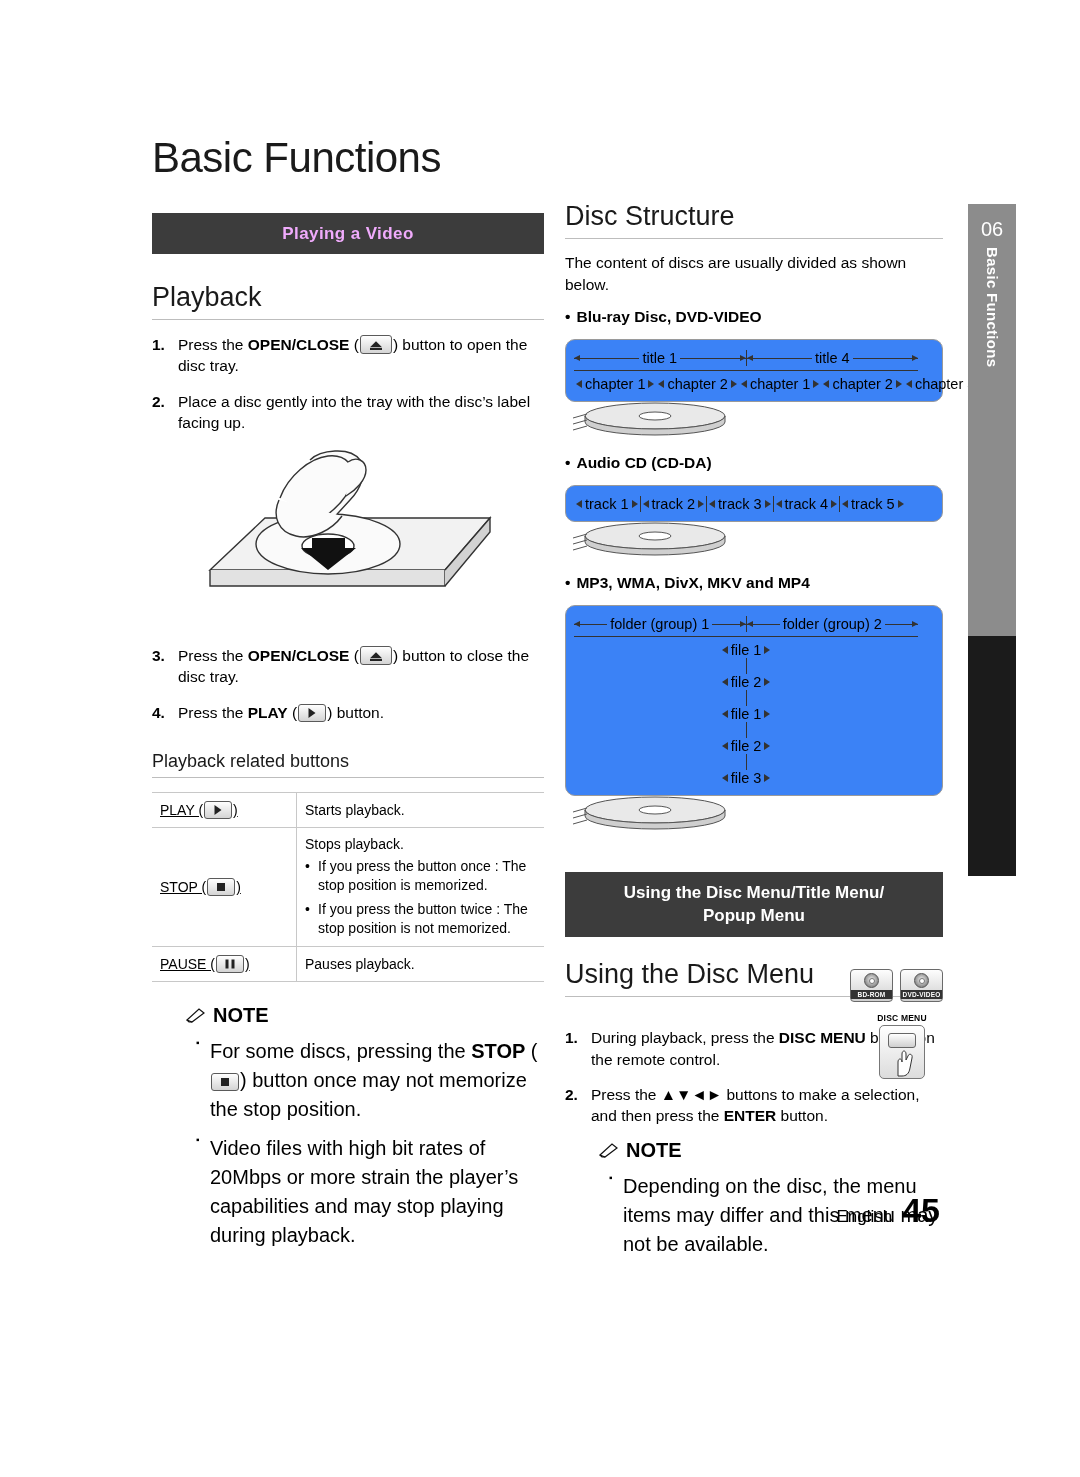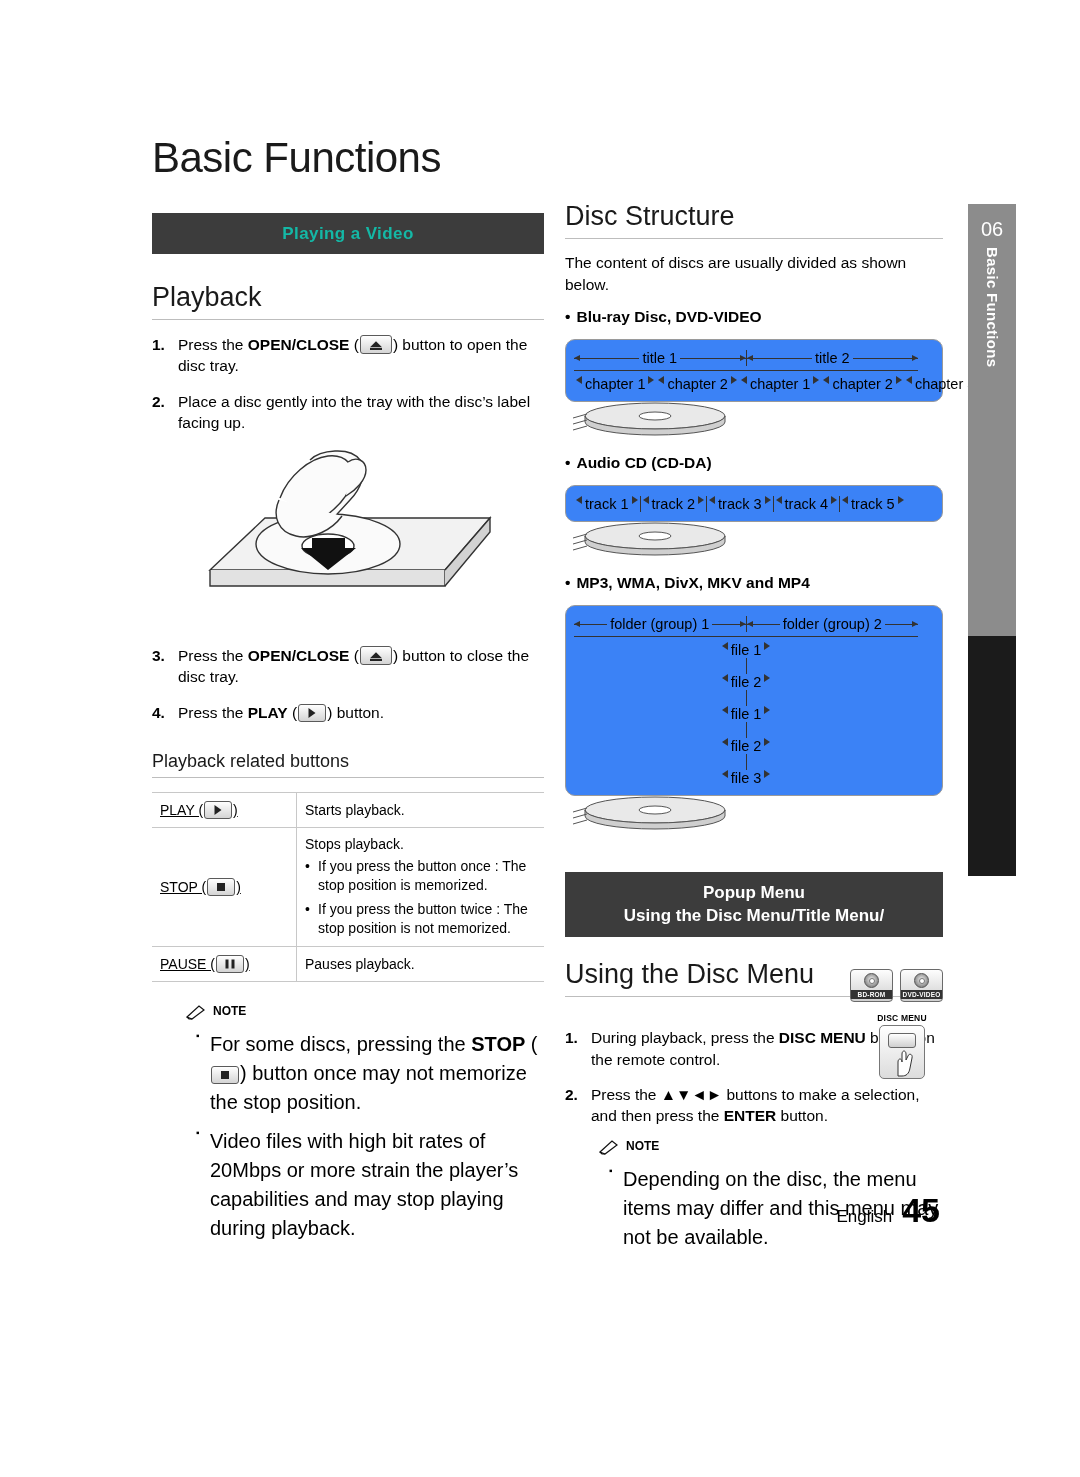--- a/index.html
+++ b/index.html
@@ -35,21 +35,21 @@
 
   
   .col-left {
     position: absolute;
     left: 152px;
     top: 213px;
     width: 392px;
   }
   .section-bar {
     background: #3c3c3c;
-    color: #14b8a6;
+    color: #f0abfc;
     font-size: 17px;
     font-weight: bold;
     text-align: center;
     padding: 11px 0 10px 0;
     letter-spacing: 0.4px;
   }
   .h2 {
     font-size: 27px;
     font-weight: 400;
     margin: 28px 0 0 0;
@@ -175,22 +175,23 @@
   }
   .btn-table .bullets li:before {
     content: "•";
     position: absolute;
     left: 0; top: 0;
   }
 
   
   .note-head {
     display: flex;
+    align-items: center;
     gap: 7px;
-    font-size: 12px;
+    font-size: 20px;
     font-weight: bold;
     margin-top: 22px;
     margin-left: 34px;
   }
   .note-list {
     margin: 6px 0 0 44px;
     padding: 0;
     list-style: none;
     font-size: 20px;
     line-height: 1.45;
@@ -277,20 +278,21 @@
     border-top: 3.5px solid transparent;
     border-bottom: 3.5px solid transparent;
   }
   .divider-v {
     width: 1px;
     height: 16px;
     background: #333;
   }
   .cell {
     display: flex;
+    align-items: center;
     gap: 3px;
     padding: 0 2px;
   }
   .tri-l {
     width: 0; height: 0;
     border-right: 6px solid #333;
     border-top: 4px solid transparent;
     border-bottom: 4px solid transparent;
   }
   .tri-r {
@@ -547,21 +549,21 @@
     <div class="struct-box">
       <div class="struct-row top">
         <div class="seg">
           <div class="arrowline l"></div>
           <span>title 1</span>
           <div class="arrowline r"></div>
         </div>
         <div class="divider-v"></div>
         <div class="seg">
           <div class="arrowline l"></div>
-          <span>title 2</span>
+          <span>title 4</span>
           <div class="arrowline r"></div>
         </div>
       </div>
       <div class="struct-row" style="border-top:1px solid #333; padding-top:5px;">
         <div class="cell">
             <span class="tri-l"></span>
             <span>chapter 1</span>
             <span class="tri-r"></span>
           </div>
         <div class="divider-v"></div>
@@ -691,22 +693,22 @@
     </div>
 
     <svg class="disc-icon" width="200" height="52" viewBox="0 0 200 52">
       <ellipse cx="90" cy="20" rx="70" ry="13" fill="#e9e9e9" stroke="#555" stroke-width="1"></ellipse>
       <ellipse cx="90" cy="20" rx="16" ry="4" fill="#fff" stroke="#555" stroke-width="1"></ellipse>
       <path d="M20 20 A70 13 0 0 0 160 20 L160 26 A70 13 0 0 1 20 26 Z" fill="#cfcfcf" stroke="#555" stroke-width="1"></path>
       <path d="M8 22 L22 18 M8 28 L22 24 M8 34 L22 30" stroke="#555" stroke-width="1"></path>
     </svg>
 
     <div class="section-bar2">
+      <div>Using the Disc Menu/Title Menu/</div>
       <div>Popup Menu</div>
-      <div>Using the Disc Menu/Title Menu/</div>
     </div>
 
     <div class="h2" style="margin-top:22px">Using the Disc Menu</div>
 
     
     <div class="badges">
       <div class="badge">
         <span class="d"></span>
         <span class="lbl">BD-ROM</span>
       </div>

